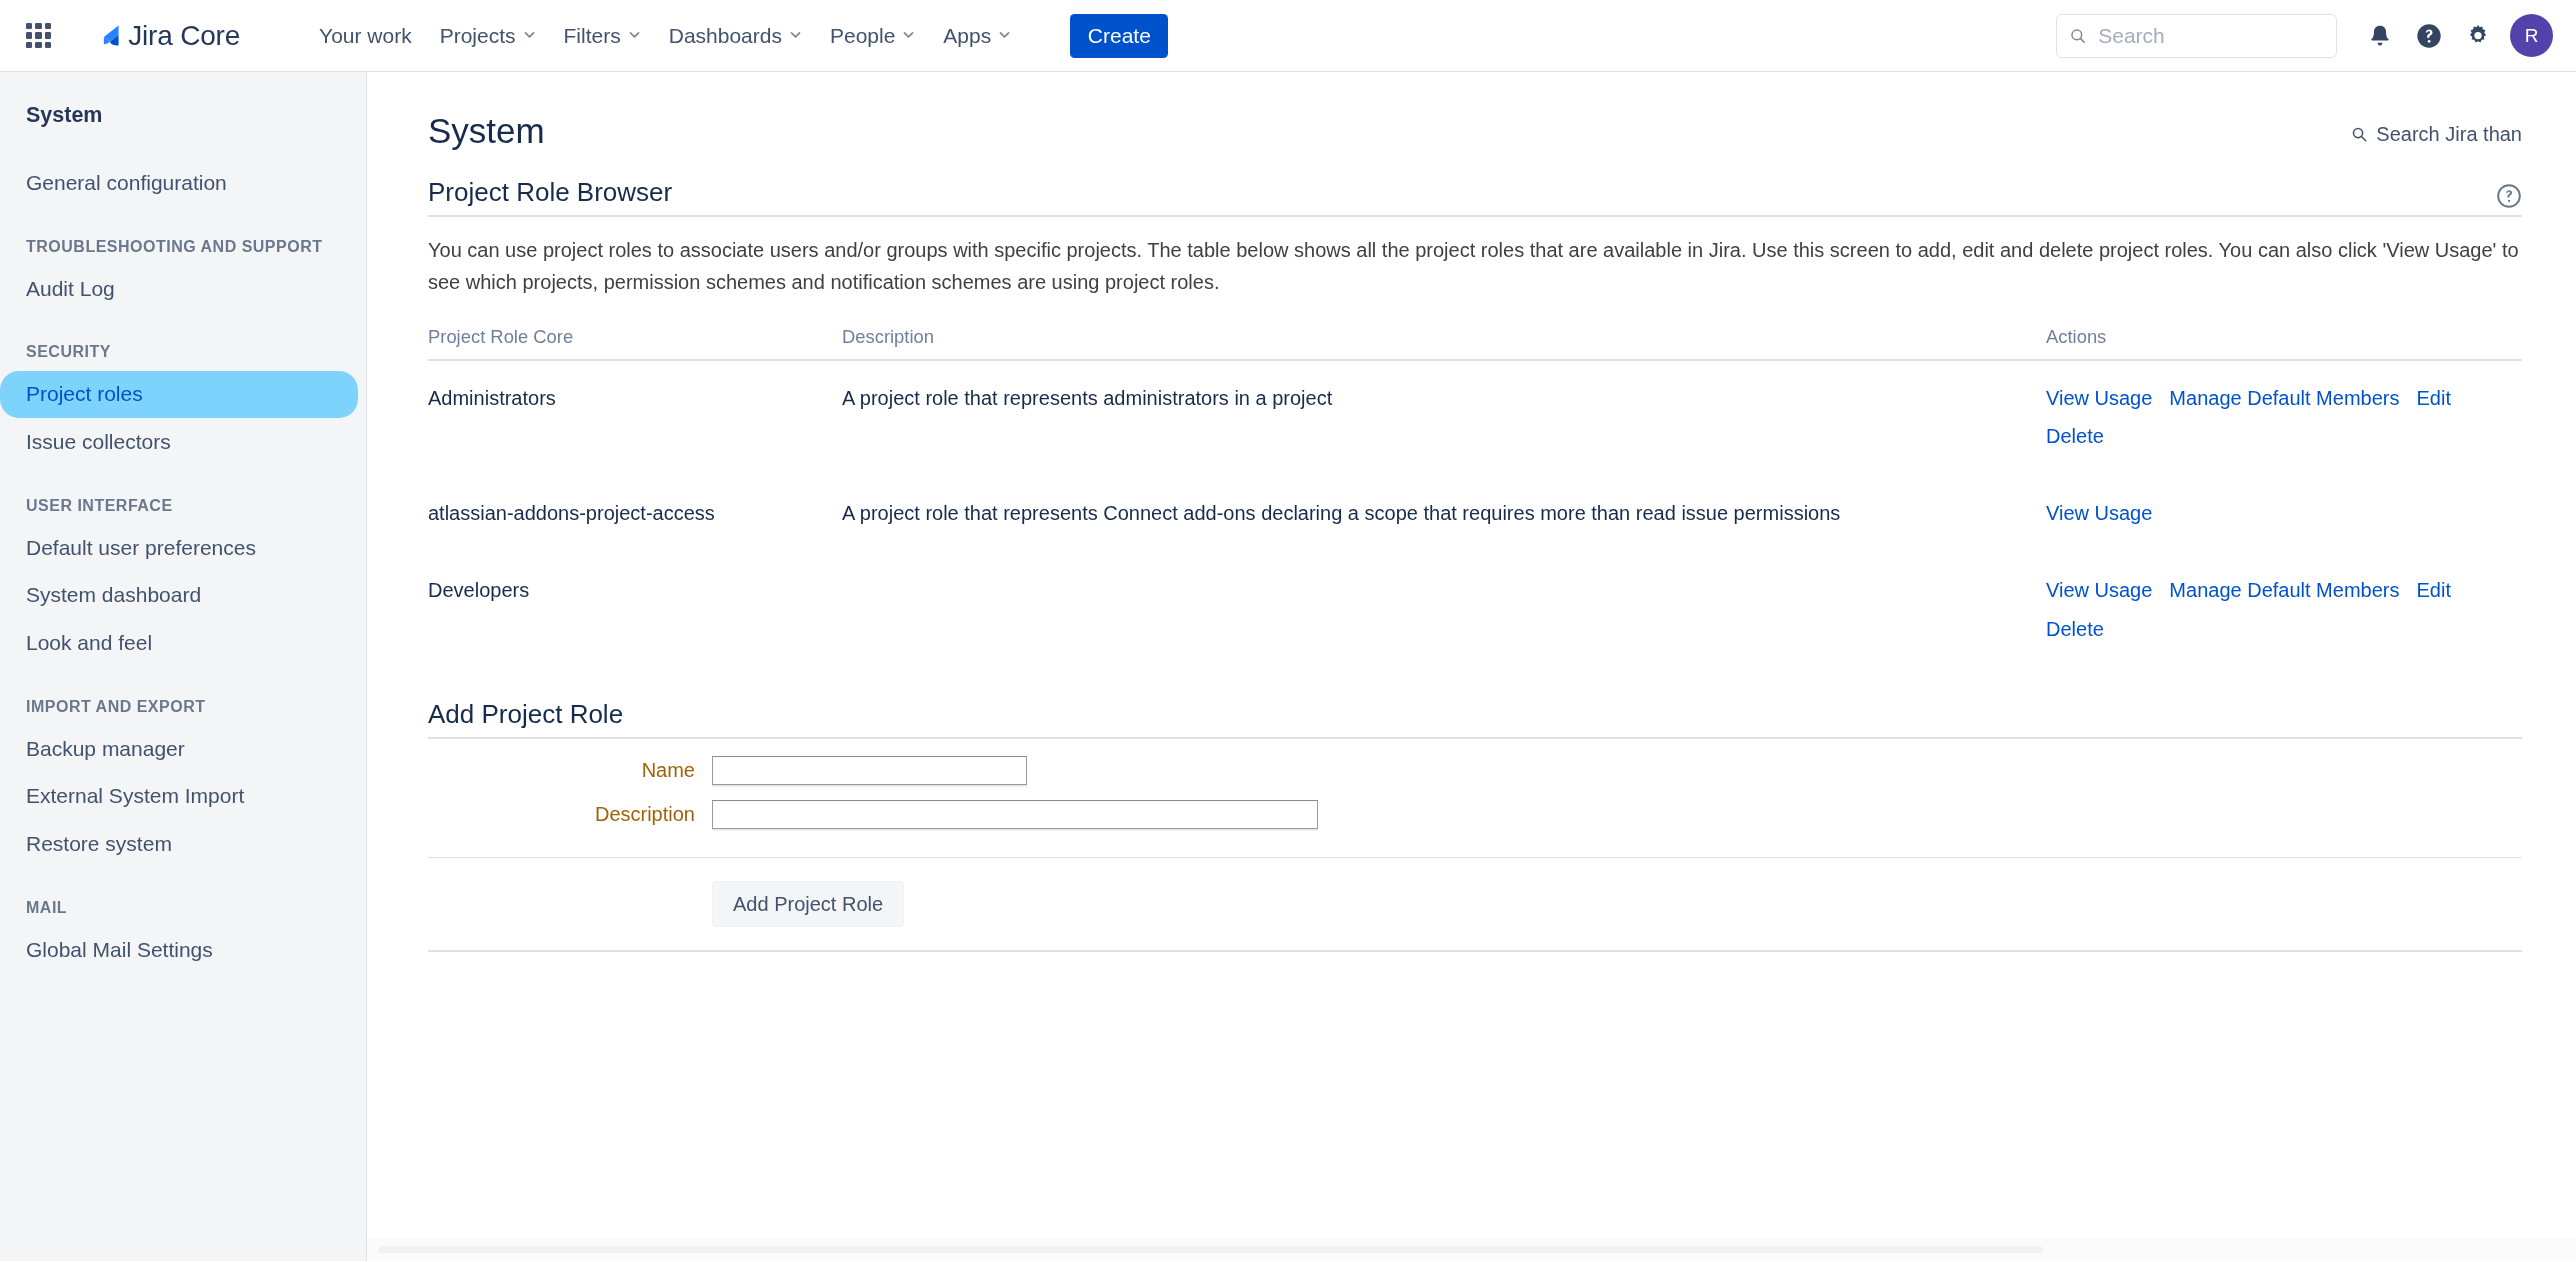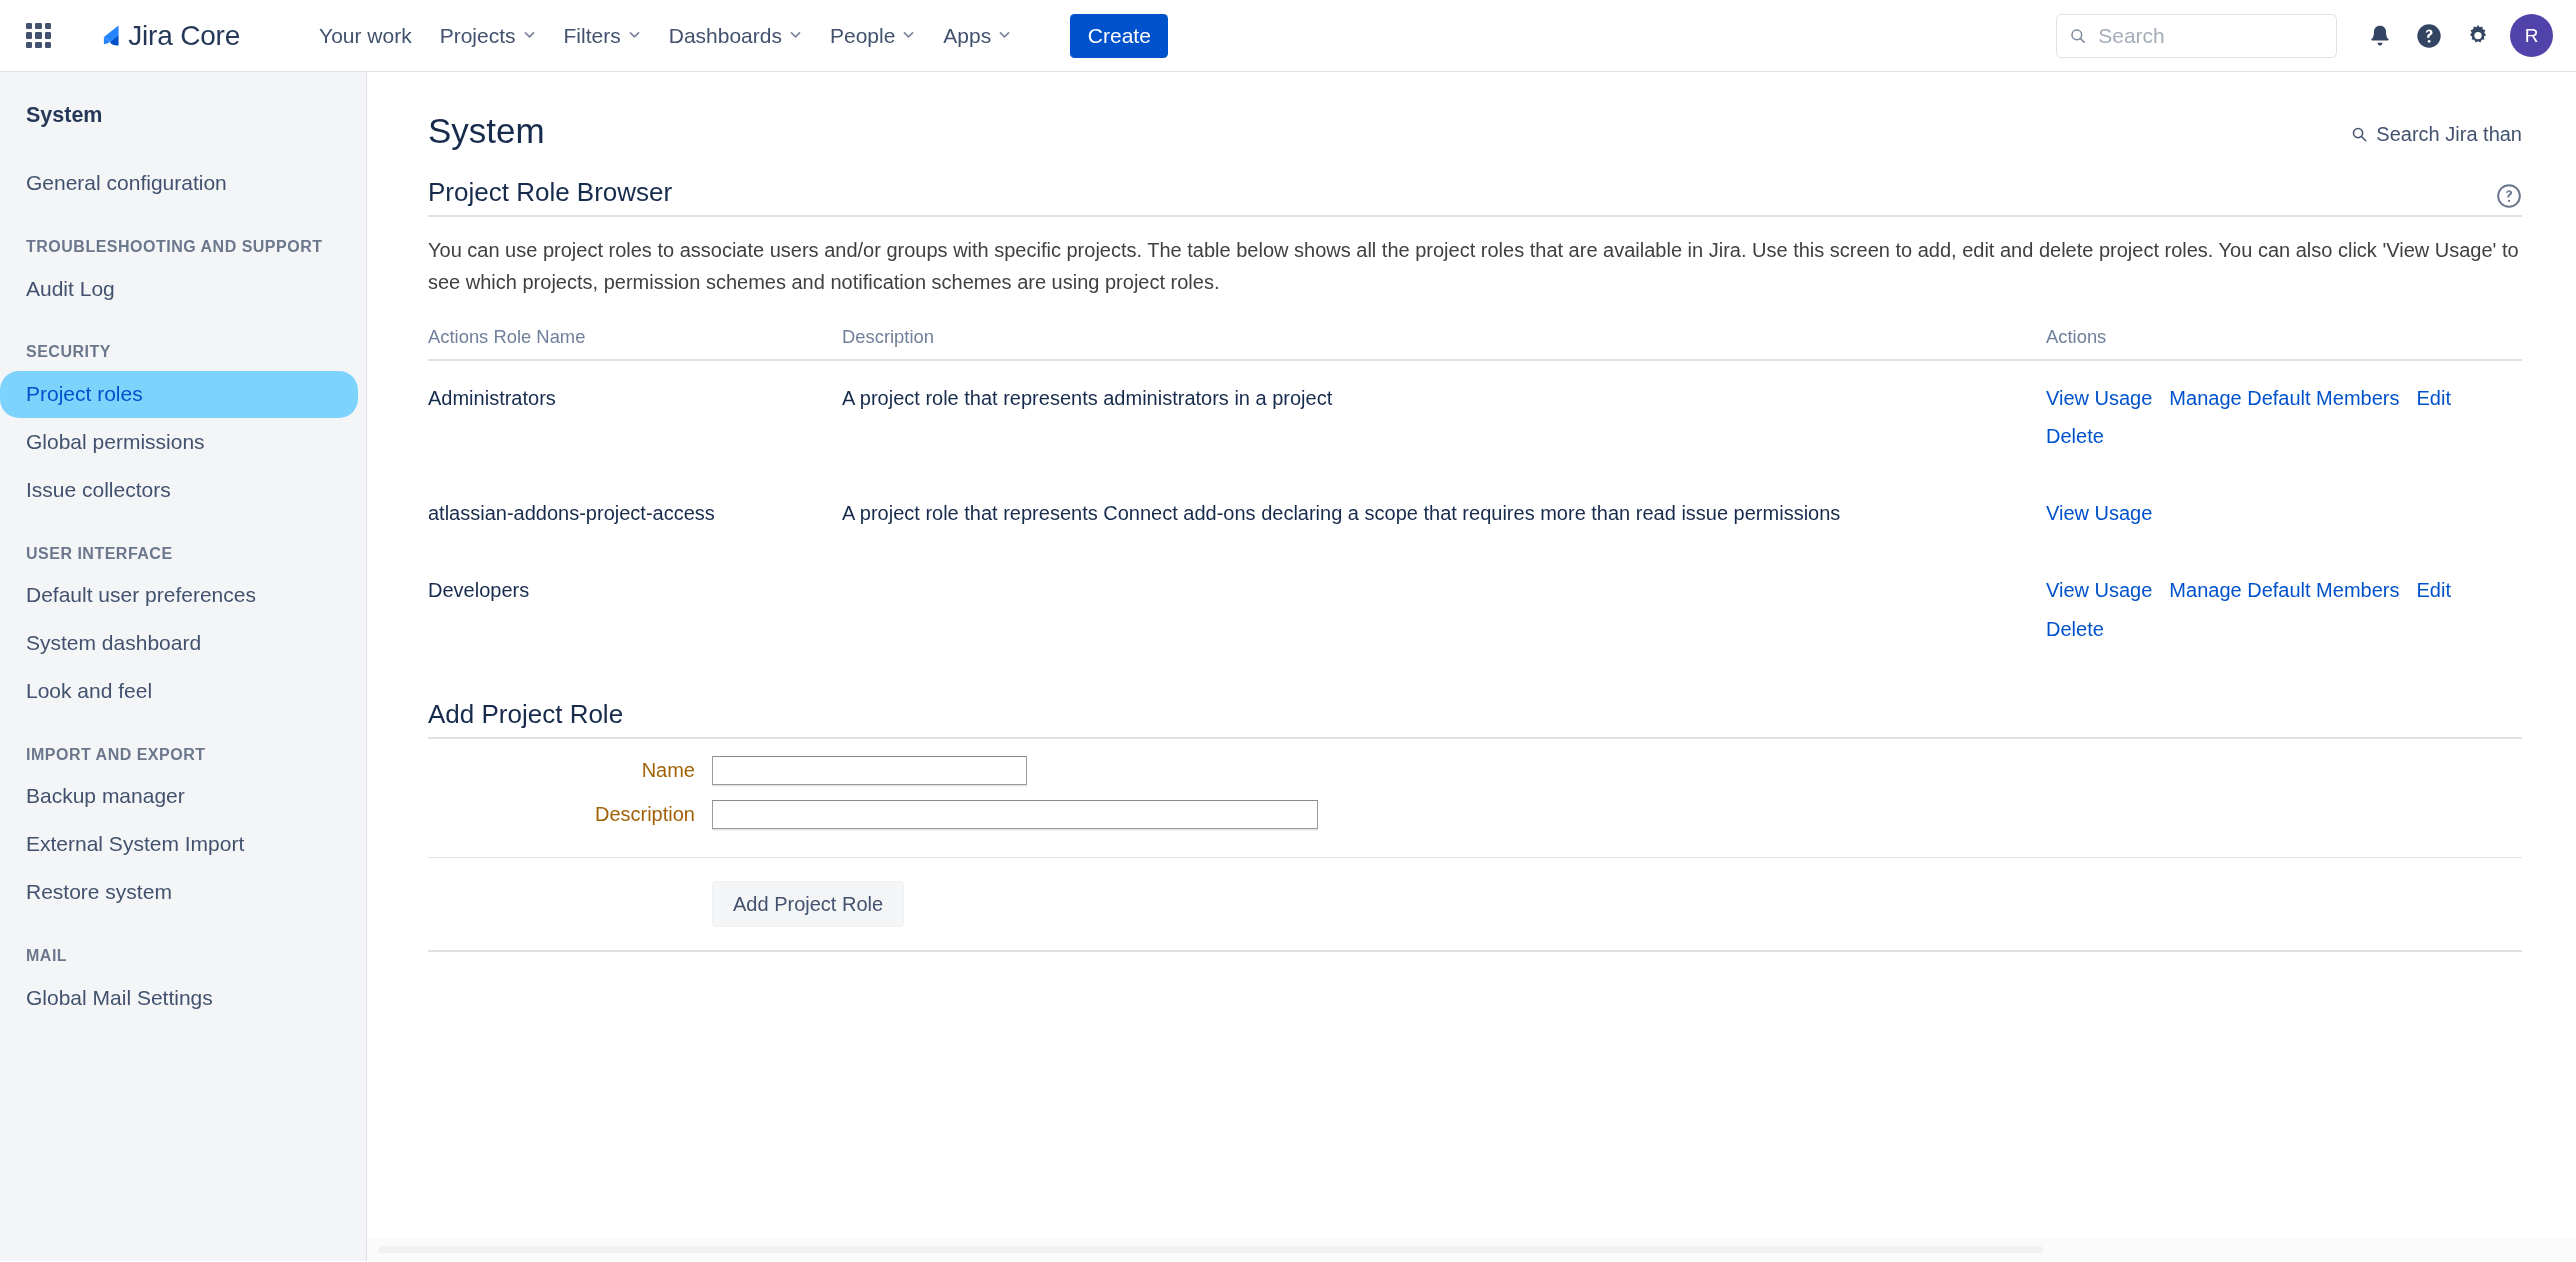--- a/index.html
+++ b/index.html
@@ -437,23 +437,20 @@
     <div class="sb-group-label">TROUBLESHOOTING AND SUPPORT</div>
     <div class="sb-item">
       <span>Audit Log</span>
     </div>
 
     <div class="sb-group-label">SECURITY</div>
     <div class="sb-item selected">
       <span>Project roles</span>
     </div>
     <div class="sb-item">
-      <span>Global permissions</span>
-    </div>
-    <div class="sb-item">
       <span>Issue collectors</span>
     </div>
 
     <div class="sb-group-label">USER INTERFACE</div>
     <div class="sb-item">
       <span>Default user preferences</span>
     </div>
     <div class="sb-item">
       <span>System dashboard</span>
     </div>
@@ -498,21 +495,21 @@
         <path d="M9.4 9.3c0-1.5 1.1-2.6 2.7-2.6 1.6 0 2.7 1 2.7 2.4 0 1.1-.6 1.7-1.5 2.3-.8.5-1 .8-1 1.5v.5h-1.8v-.8c0-1.1.4-1.7 1.3-2.3.8-.5 1-.8 1-1.3 0-.6-.4-1-1-1-.7 0-1.1.4-1.1 1.2z" fill="#6B778C"></path>
         <circle cx="12.1" cy="16.5" r="1.05" fill="#6B778C"></circle>
       </svg>
       <div class="rule"></div>
       <p class="intro">You can use project roles to associate users and/or groups with specific projects. The table below shows all the project roles that are available in Jira. Use this screen to add, edit and delete project roles. You can also click 'View Usage' to see which projects, permission schemes and notification schemes are using project roles.</p>
     </div>
 
     <table class="roles">
       <thead>
         <tr>
-          <th class="col-name">Actions Role Name</th>
+          <th class="col-name">Project Role Core</th>
           <th class="col-desc">Description</th>
           <th class="col-act">Actions</th>
         </tr>
       </thead>
       <tbody>
 
         <tr class="role-row">
           <td class="col-name">Administrators</td>
           <td class="col-desc">A project role that represents administrators in a project</td>
           <td class="col-act">

